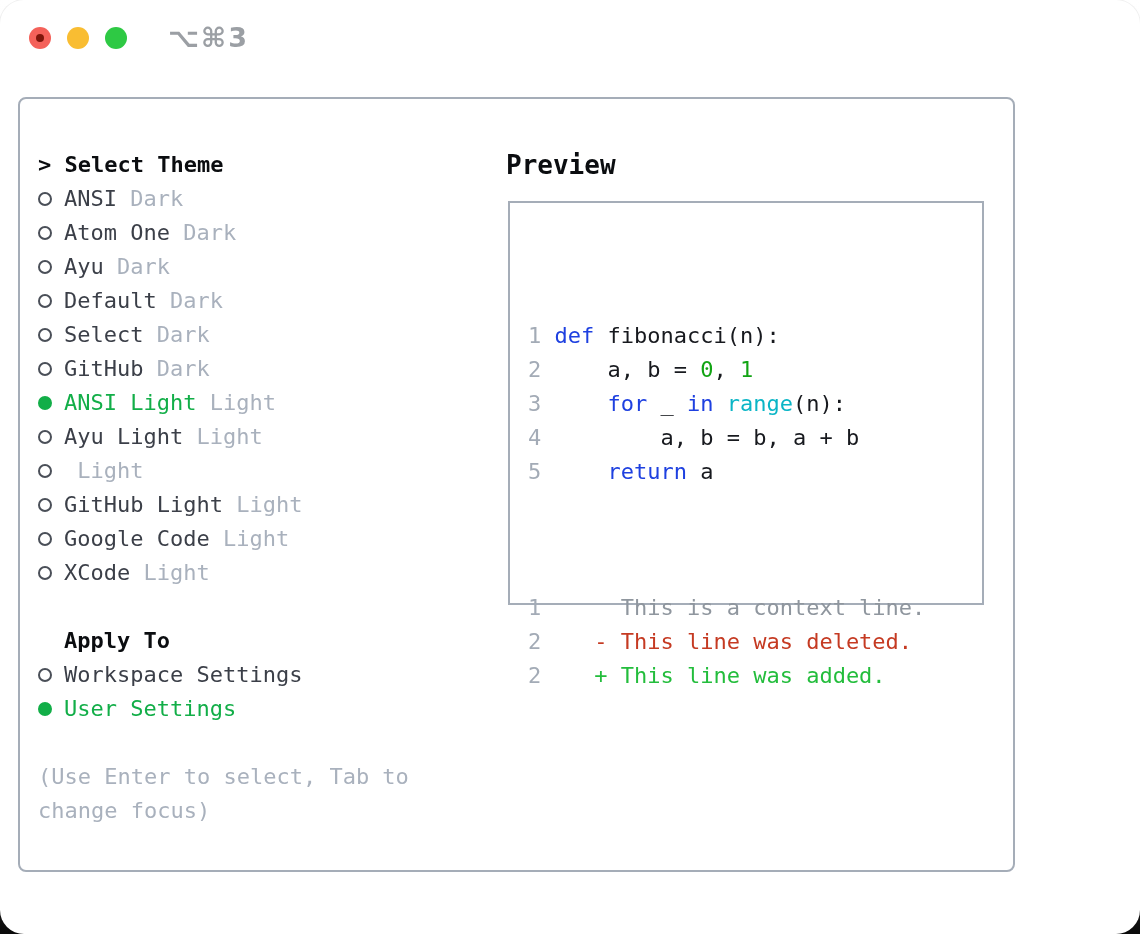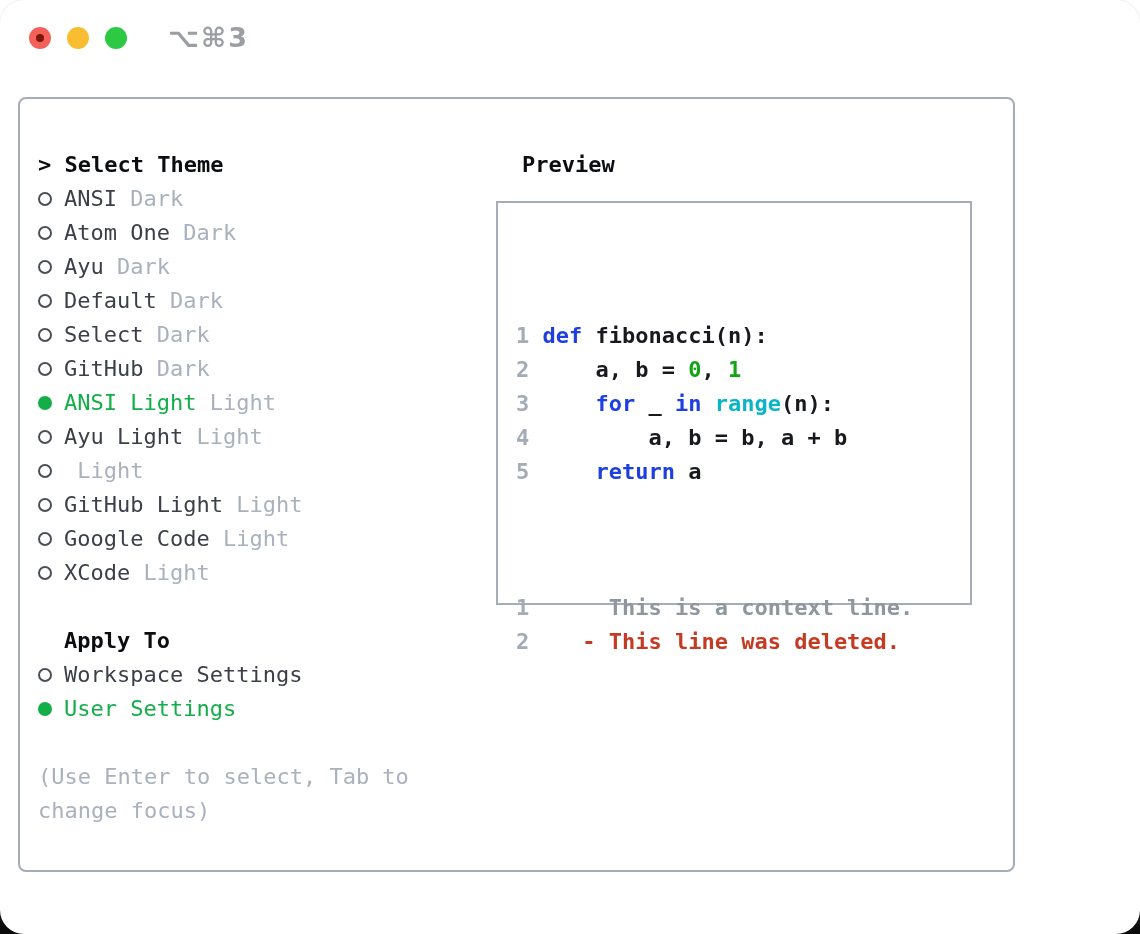--- a/index.html
+++ b/index.html
@@ -42,24 +42,24 @@
     content:"";position:absolute;left:0;top:10px;width:10px;height:10px;
     border-radius:50%;border:2px solid #4a4f58;background:transparent;
   }
   .marker.sel::after{border-color:var(--accent_green);background:var(--accent_green);}
   .iname{white-space:pre;}
   .row.sel .iname{color:var(--accent_green);}
   .variant{color:var(--muted);white-space:pre;}
   .apply-title{margin-top:34px;padding-left:26px;}
   .hint{margin-top:34px;width:395px;color:var(--muted);}
   
-  .preview-title{position:absolute;left:502px;top:49px;font-size:22px;line-height:34px;font-weight:bold;color:var(--text_black);}
+  .preview-title{position:absolute;left:486px;top:49px;font-size:26px;line-height:34px;font-weight:bold;color:var(--text_black);}
   .preview-box{
-    position:absolute;left:476px;top:102px;width:476px;height:404px;
-    box-sizing:border-box;border:2px solid var(--panel_border);background:#fff;font-weight:bold;
+    position:absolute;left:488px;top:102px;width:476px;height:404px;
+    box-sizing:border-box;border:2px solid var(--panel_border);background:#fff;
   }
   .codeblock{padding:48px 0 0 18px;font-size:22px;line-height:34px;white-space:pre;}
   .pline{height:34px;}
   .ln{display:inline-block;width:2ch;color:var(--line_number);}
   .tok-pl{color:var(--plain_code);}
   .tok-kw{color:var(--keyword_blue);}
   .tok-fn{color:var(--builtin_cyan);}
   .tok-num{color:var(--number_green);}
   .diffblock{margin-top:34px;}
   .diff-context{color:var(--context_gray);}
@@ -162,18 +162,18 @@
           </div>
         </div>
 
       <div class="hint">(Use Enter to select, Tab to change focus)</div>
     </div>
 
     <div class="preview-title">Preview</div>
     <div class="preview-box">
       <div class="codeblock">
         <div id="code-lines"><div class="pline"><span class="ln">1</span><span class="tok-kw">def</span><span class="tok-pl"> fibonacci(n):</span></div><div class="pline"><span class="ln">2</span><span class="tok-pl">    a, b = </span><span class="tok-num">0</span><span class="tok-pl">, </span><span class="tok-num">1</span></div><div class="pline"><span class="ln">3</span><span class="tok-pl">    </span><span class="tok-kw">for</span><span class="tok-pl"> _ </span><span class="tok-kw">in</span><span class="tok-pl"> </span><span class="tok-fn">range</span><span class="tok-pl">(n):</span></div><div class="pline"><span class="ln">4</span><span class="tok-pl">        a, b = b, a + b</span></div><div class="pline"><span class="ln">5</span><span class="tok-pl">    </span><span class="tok-kw">return</span><span class="tok-pl"> a</span></div></div>
-        <div class="diffblock" id="diff-lines"><div class="pline"><span class="ln">1</span><span class="diff-context">     This is a context line.</span></div><div class="pline"><span class="ln">2</span><span class="diff-deleted">   - This line was deleted.</span></div></div>
+        <div class="diffblock" id="diff-lines"><div class="pline"><span class="ln">1</span><span class="diff-context">     This is a context line.</span></div><div class="pline"><span class="ln">2</span><span class="diff-deleted">   - This line was deleted.</span></div><div class="pline"><span class="ln">2</span><span class="diff-added">   + This line was added.</span></div></div>
       </div>
     </div>
 
   </div>
 </div>
 
 </body></html>

